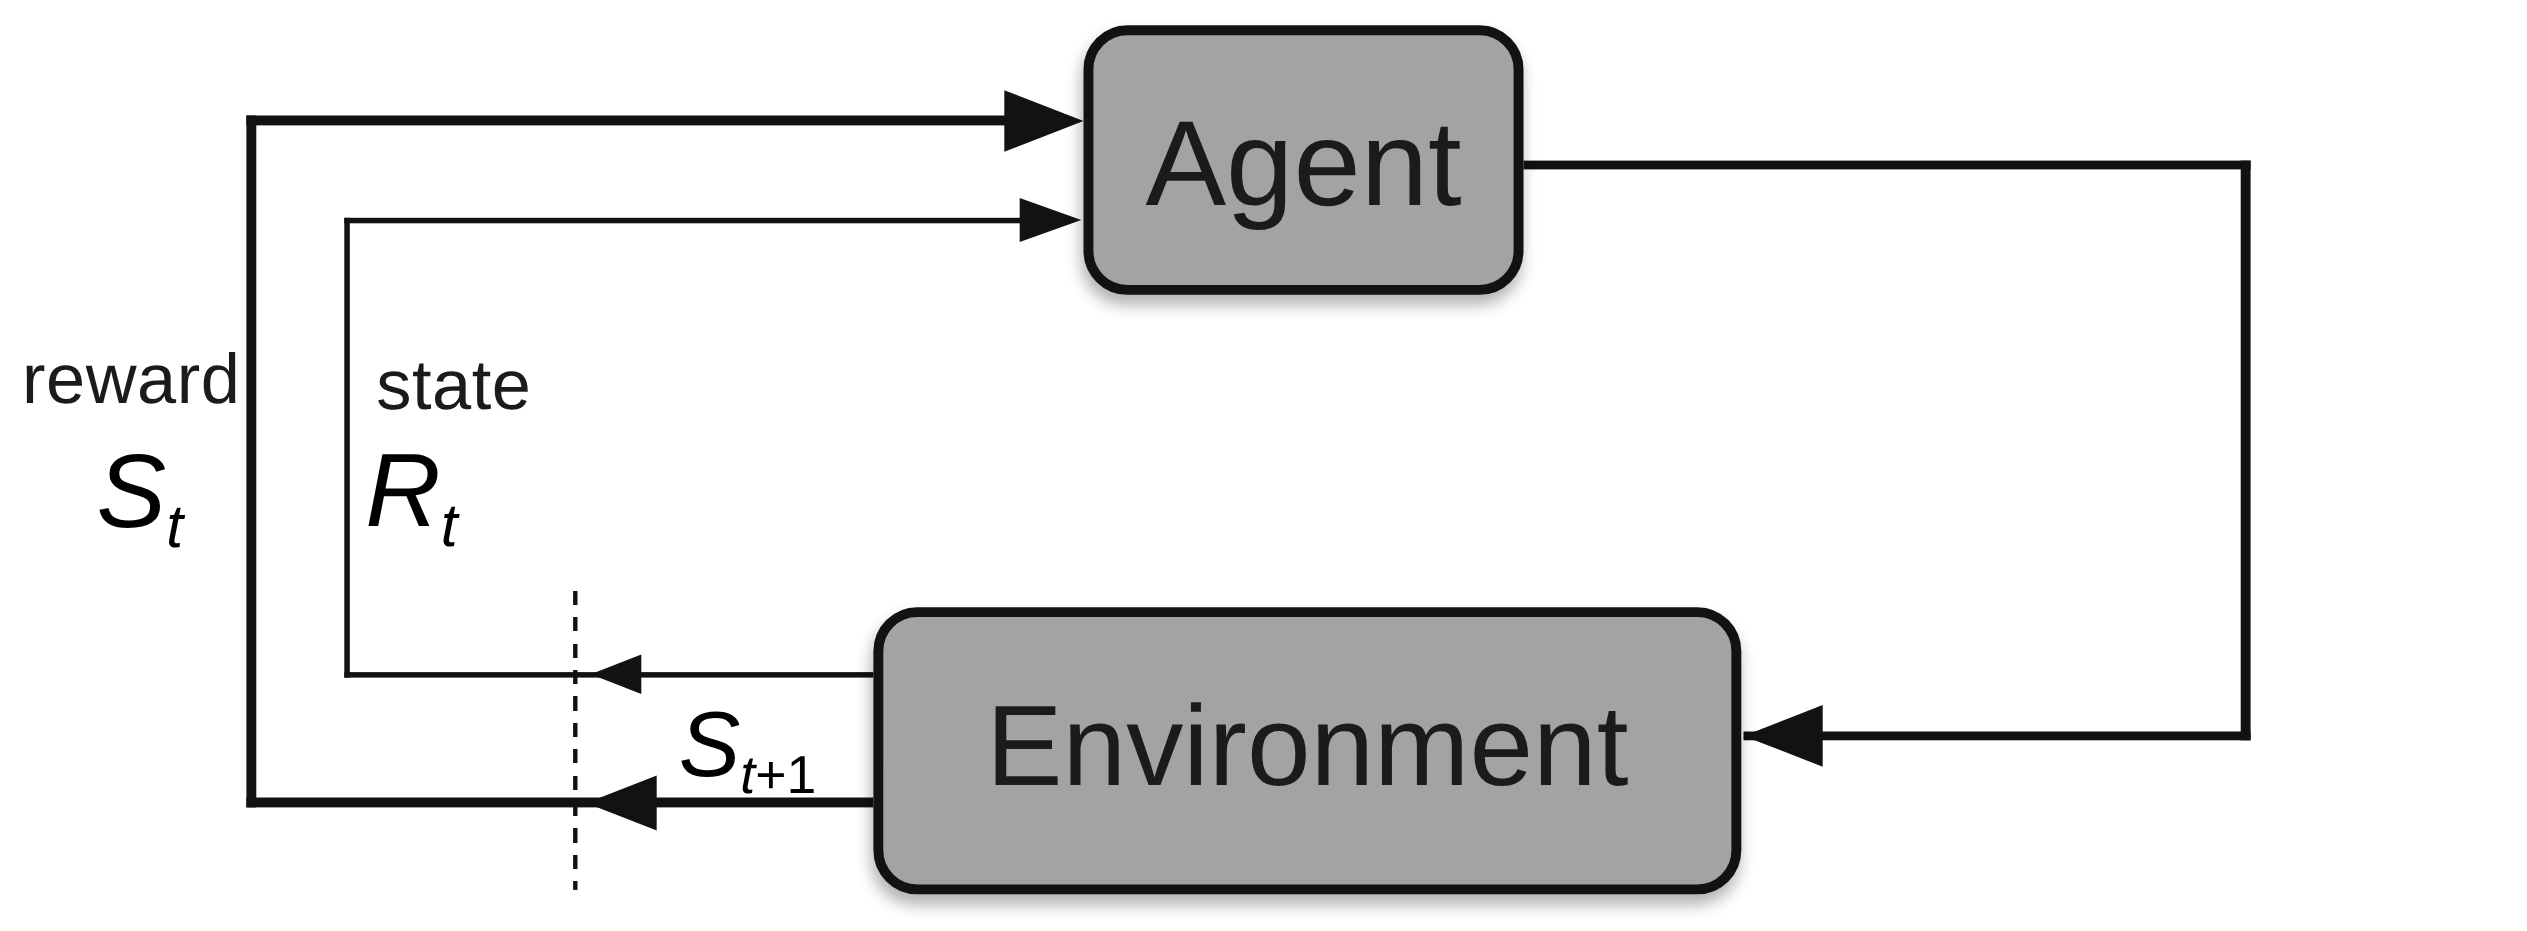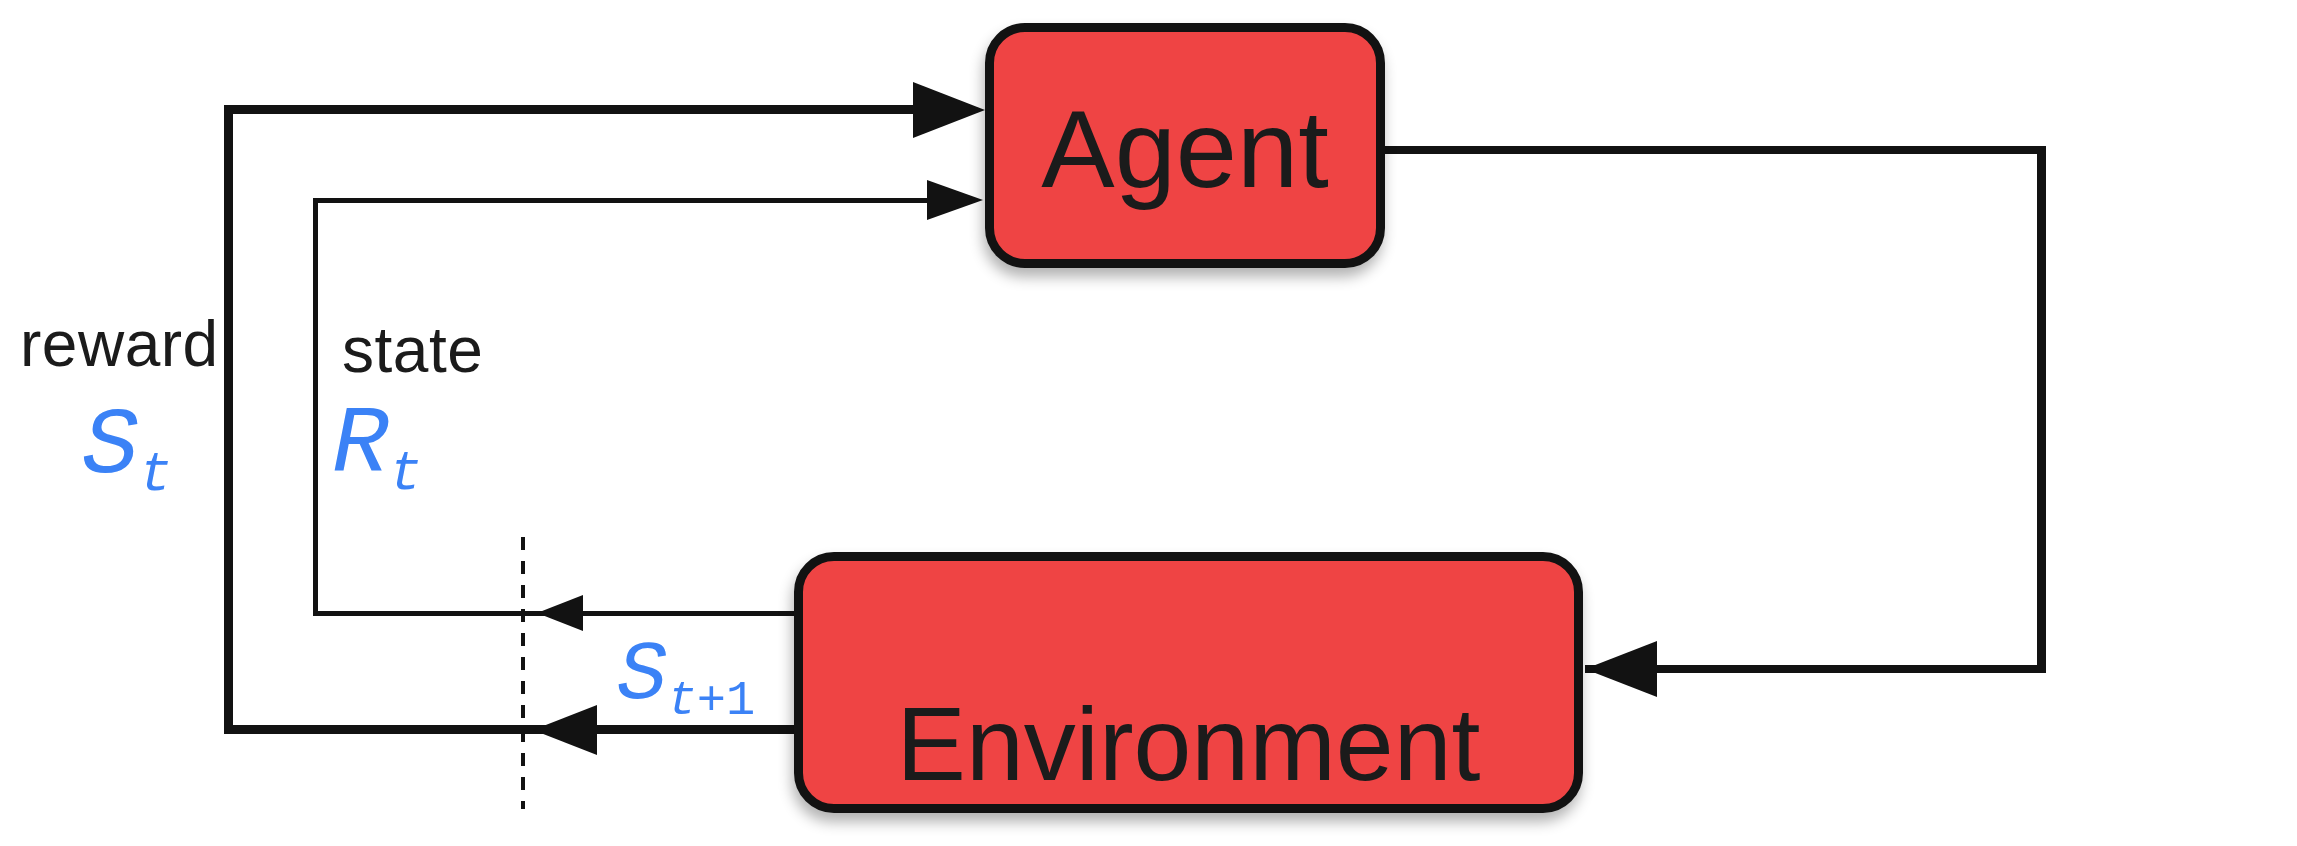--- a/index.html
+++ b/index.html
@@ -6,31 +6,31 @@
   .canvas{
     position:relative;
     width:2297px;height:846px;
     background:#ffffff;
     font-family:"Liberation Sans", sans-serif;
     overflow:hidden;
   }
   
   .node{
     position:absolute;
-    background:#ef4444;
+    background:#a3a3a3;
     border:9px solid #121212;
     border-radius:40px;
     box-shadow:-2px 9px 14px rgba(0,0,0,0.30);
     display:flex;align-items:center;justify-content:center;
     color:#1b1b1b;
     box-sizing:border-box;
   }
   .node-agent{left:985px;top:23px;width:400px;height:245px;}
   .node-agent .node-label{font-size:110px;line-height:1;padding-top:6px;}
-  .node-environment{left:794px;top:552px;width:789px;height:261px;align-items:flex-end;}
+  .node-environment{left:794px;top:552px;width:789px;height:261px;}
   .node-environment .node-label{font-size:104px;line-height:1;padding-bottom:8px;}
   
   .line{position:absolute;background:#121212;}
   .l-state-top{left:224px;top:105px;width:700px;height:9px;}
   .l-state-vert{left:224px;top:105px;width:9px;height:629px;}
   .l-state-bottom{left:224px;top:725px;width:570px;height:9px;}
   .l-reward-top{left:313px;top:198px;width:616px;height:5px;}
   .l-reward-vert{left:313px;top:198px;width:5px;height:418px;}
   .l-reward-bottom{left:313px;top:611px;width:481px;height:5px;}
   .l-action-top{left:1385px;top:146px;width:661px;height:8px;}
@@ -59,22 +59,22 @@
     border-right:46px solid #121212;}
   
   .word{
     position:absolute;color:#1b1b1b;
     font-size:64px;line-height:1;letter-spacing:0.5px;
   }
   .w-state{left:20px;top:312px;width:190px;text-align:center;}
   .w-reward{left:342px;top:318px;}
   .w-action{left:2062px;top:344px;}
   .math{
-    position:absolute;color:#3b82f6;
-    font-family:Liberation Mono, monospace;font-style:italic;
+    position:absolute;color:#000000;
+    font-family:Liberation Sans, sans-serif;font-style:italic;
     line-height:1;
   }
   .m-large{font-size:95px;}
   .m-mid{font-size:84px;}
   .m-state{left:62px;top:400px;width:130px;text-align:center;}
   .m-reward{left:332px;top:399px;}
   .m-action{left:2050px;top:430px;}
   .m-next-reward{left:617px;top:520px;}
   .m-next-state{left:617px;top:634px;}
   .sub{font-size:0.58em;vertical-align:-0.33em;}

